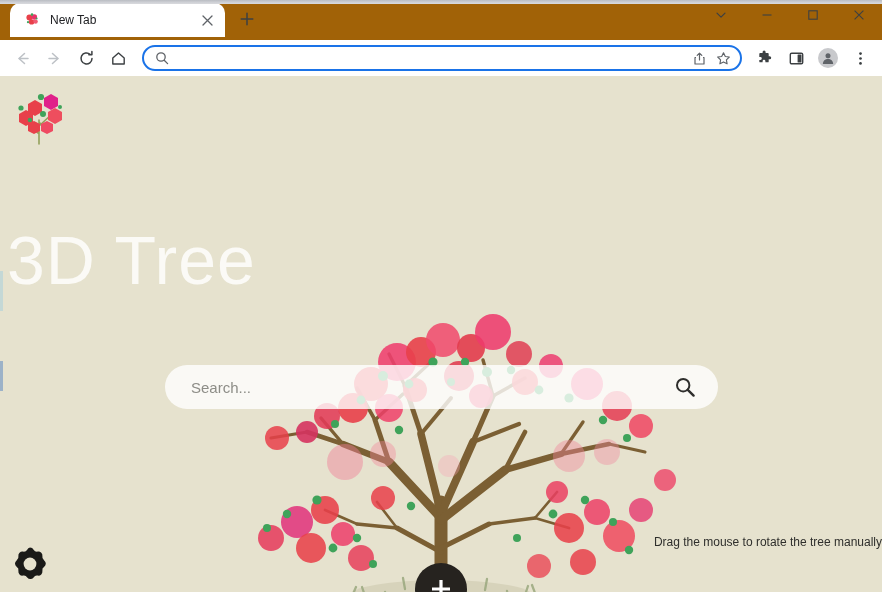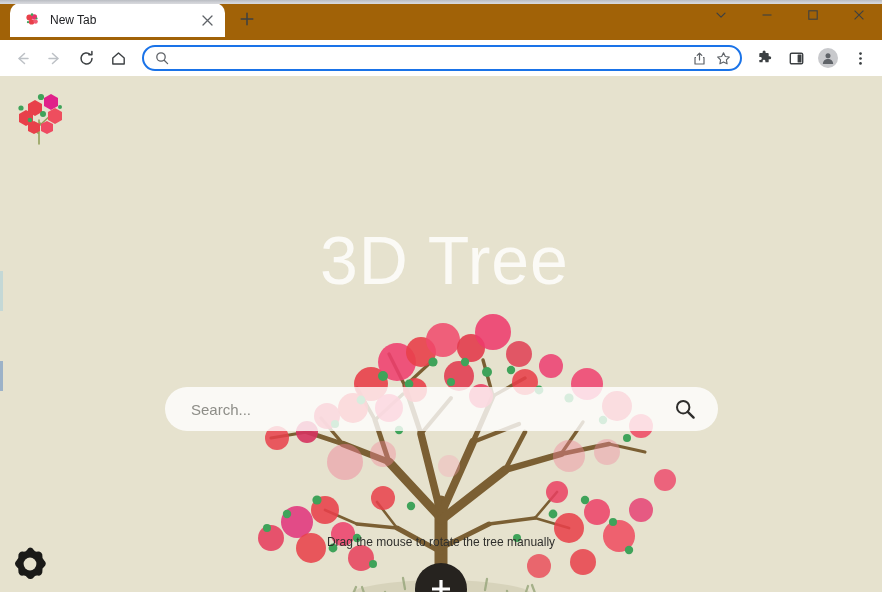--- a/index.html
+++ b/index.html
@@ -169,21 +169,20 @@
 
   
   #brand-logo {
     position: absolute; left: 8px; top: 10px;
     width: 62px; height: 62px;
   }
 
   
   #page-title {
     position: absolute; left: 0; right: 0; top: 150px;
-    text-align: center;
     font-size: 68px;
     line-height: 1;
     letter-spacing: 1px;
     color: #fbfaf6;
     font-weight: 400;
     user-select: none;
     z-index: 2;
     margin-left: 7px;
   }
 
@@ -199,41 +198,40 @@
   
   #site-search {
     position: absolute;
     left: 165px; top: 289px;
     width: 553px; height: 44px;
     background: rgba(255,255,255,0.80);
     border-radius: 22px;
     display: flex; align-items: center;
     padding: 0 18px 0 26px;
     z-index: 6;
-    margin-top: 22px;
   }
   #site-search-input {
     flex: 1 1 auto;
     border: none; outline: none; background: transparent;
     font-family: "Liberation Sans", sans-serif;
     font-size: 15px;
     color: #3a3a38;
     min-width: 0;
   }
   #site-search-input::placeholder { color: #8d8d87; }
   #site-search-button {
     width: 30px; height: 30px; flex: 0 0 30px;
     display: flex; align-items: center; justify-content: center;
     color: #2e2e2c;
   }
 
   
   #rotate-hint {
     position: absolute; left: 0; right: 0; top: 459px;
-    text-align: center;
+    text-align: right;
     font-size: 12px;
     color: #2f2f2c;
     z-index: 7;
   }
 
   
   #add-shortcut-button {
     position: absolute;
     left: 50%; transform: translateX(-50%);
     top: 487px;

